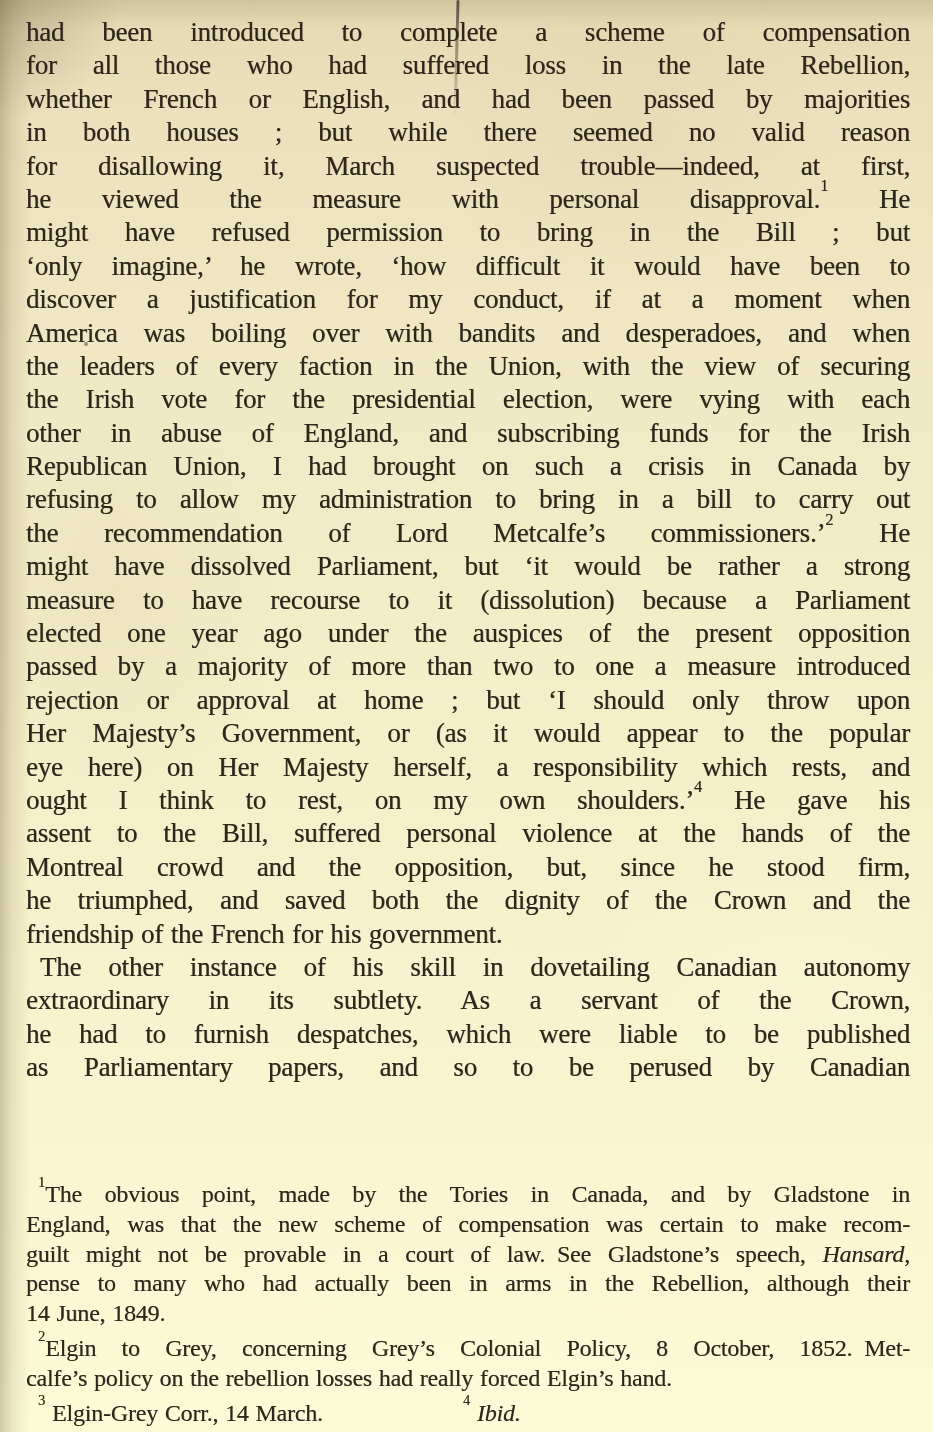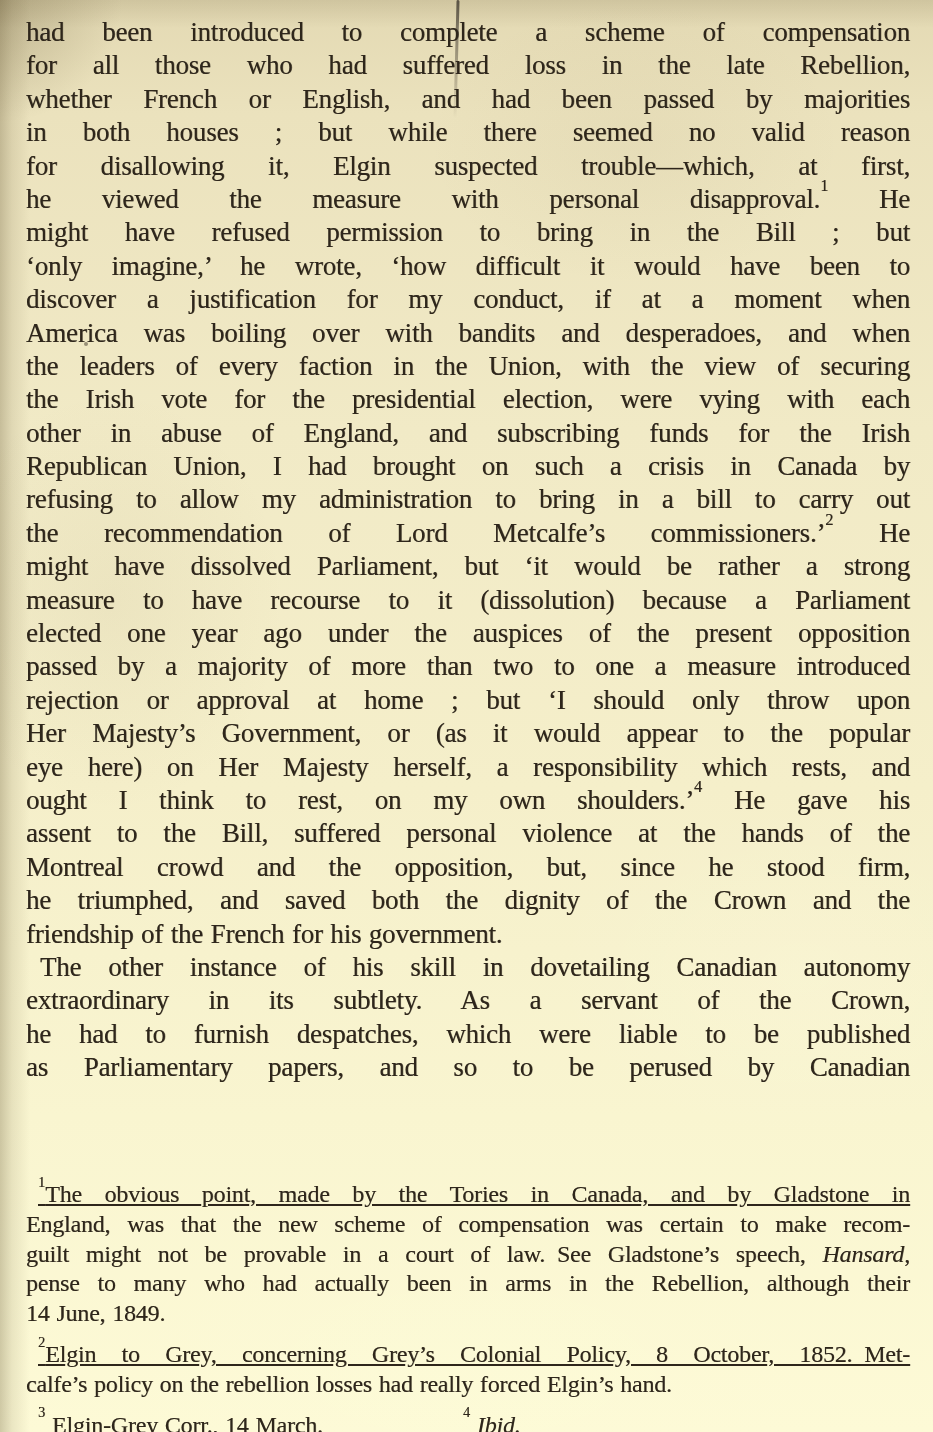--- a/index.html
+++ b/index.html
@@ -33,43 +33,43 @@
   }
   .footnotes{
     position:absolute;left:26px;top:1180px;width:884px;
     font-size:24px;line-height:29.8px;letter-spacing:-0.2px;word-spacing:1px;
     text-shadow:0.4px 0 0 rgba(46,38,27,.5);
   }
   .line{text-align:justify;text-align-last:justify;height:33.4px;}
   .footnotes .line{height:29.8px;}
   .line.last{text-align-last:left;}
   .main .indent{text-indent:14px;}
-  .footnotes .indent{text-indent:12px;text-decoration:underline;}
-  .footnote + .footnote{margin-top:11px;}
+  .footnotes .indent{text-indent:12px;}
+  .footnote + .footnote{margin-top:5px;}
   sup{font-size:0.6em;line-height:0;position:relative;top:-0.45em;letter-spacing:0;}
   i{font-style:italic;}
   .gap{display:inline-block;height:1px;}
 </style>
 </head>
 <body>
 
 <div class="page">
   <div class="overlay texture"></div>
   <div class="overlay shadow-top"></div>
   <div class="overlay shadow-left"></div>
   <div class="overlay vignette"></div>
   <div class="crease"></div>
   <div class="speck"></div>
   <div class="main" id="main-text">
       <div>
         <div class="line">had been introduced to complete a scheme of compensation</div>
         <div class="line">for all those who had suffered loss in the late Rebellion,</div>
         <div class="line">whether French or English, and had been passed by majorities</div>
         <div class="line">in both houses ; but while there seemed no valid reason</div>
-        <div class="line">for disallowing it, Elgin suspected trouble—which, at first,</div>
+        <div class="line">for disallowing it, March suspected trouble—indeed, at first,</div>
         <div class="line"><span>he viewed the measure with personal disapproval.</span><sup>1</sup><span> He</span></div>
         <div class="line">might have refused permission to bring in the Bill ; but</div>
         <div class="line">‘only imagine,’ he wrote, ‘how difficult it would have been to</div>
         <div class="line">discover a justification for my conduct, if at a moment when</div>
         <div class="line">America was boiling over with bandits and desperadoes, and when</div>
         <div class="line">the leaders of every faction in the Union, with the view of securing</div>
         <div class="line">the Irish vote for the presidential election, were vying with each</div>
         <div class="line">other in abuse of England, and subscribing funds for the Irish</div>
         <div class="line">Republican Union, I had brought on such a crisis in Canada by</div>
         <div class="line">refusing to allow my administration to bring in a bill to carry out</div>

